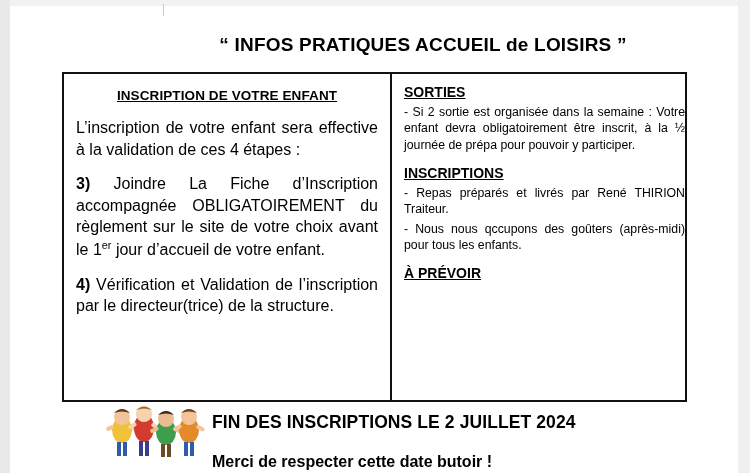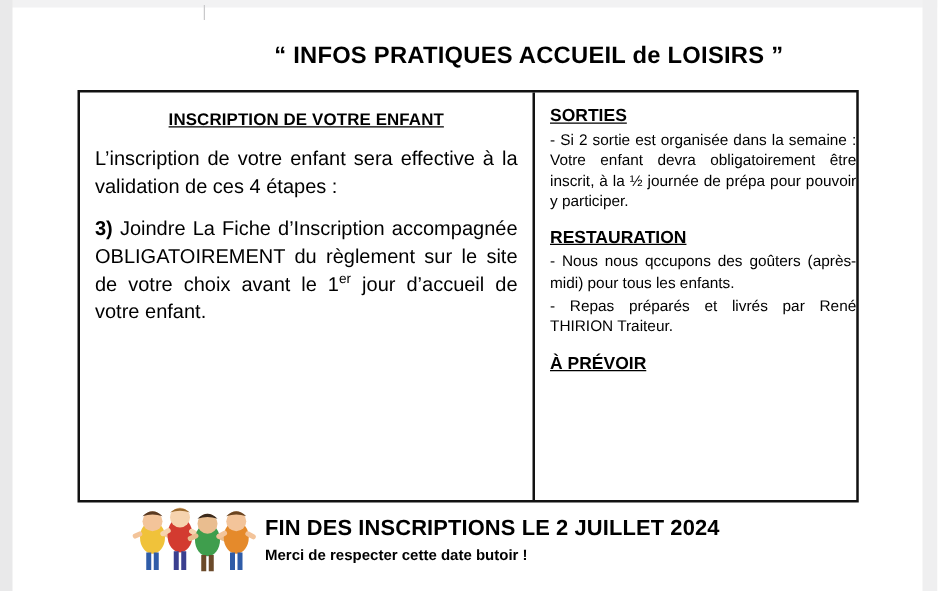--- a/index.html
+++ b/index.html
@@ -58,21 +58,21 @@
     position: absolute;
     left: 62px;
     top: 72px;
     width: 625px;
     height: 330px;
     border: 2px solid #111;
     box-sizing: border-box;
     display: flex;
   }
   .col-left {
-    width: 364px;
+    width: 328px;
     box-sizing: border-box;
     border-right: 2px solid #111;
     padding: 14px 12px 8px 12px;
   }
   .col-right {
     flex: 1;
     box-sizing: border-box;
     padding: 10px 0 8px 12px;
   }
   .left-head {
@@ -117,23 +117,23 @@
     top: 8px;
     width: 470px;
     text-align: left;
   }
   .footer-line1 {
     font-size: 17.5px;
     font-weight: bold;
     letter-spacing: 0.1px;
   }
   .footer-line2 {
-    font-size: 12px;
-    font-weight: bold;
-    margin-top: 4px;
+    font-size: 16px;
+    font-weight: bold;
+    margin-top: 20px;
   }
   .kids {
     position: absolute;
     left: 40px;
     top: 0px;
     width: 115px;
     height: 60px;
   }
   sup { font-size: 0.68em; vertical-align: super; }
 </style>
@@ -154,30 +154,33 @@
     <div class="col-left">
       <div class="left-head">INSCRIPTION DE VOTRE ENFANT</div>
       <p class="p">L’inscription de votre enfant sera effective à la validation de ces 4 étapes :</p>
 
 
 
       <p class="p">
         <span class="b">3)</span><span> Joindre La Fiche d’Inscription accompagnée OBLIGATOIREMENT du règlement sur le site de votre choix avant le 1<sup>er</sup> jour d’accueil de votre enfant.</span>
       </p>
 
+      <p class="p">
+        <span class="b">4)</span><span> Vérification et Validation de l’inscription par le directeur(trice) de la structure.</span>
+      </p>
     </div>
 
     <div class="col-right">
 
       <div class="right-head">SORTIES</div>
       <p class="rp">- Si 2 sortie est organisée dans la semaine : Votre enfant devra obligatoirement être inscrit, à la ½ journée de prépa pour pouvoir y participer.</p>
 
-      <div class="right-head spaced">RESTAURATION</div>
+      <div class="right-head spaced">INSCRIPTIONS</div>
+      <p class="rp">- Repas préparés et livrés par René THIRION Traiteur.</p>
       <p class="rp">- Nous nous qccupons des goûters (après-midi) pour tous les enfants.</p>
-      <p class="rp">- Repas préparés et livrés par René THIRION Traiteur.</p>
 
       <div class="right-head spaced">À PRÉVOIR</div>
 
     </div>
   </div>
 
   <div class="footer">
 
     <svg class="kids" viewBox="0 0 115 60">
 

